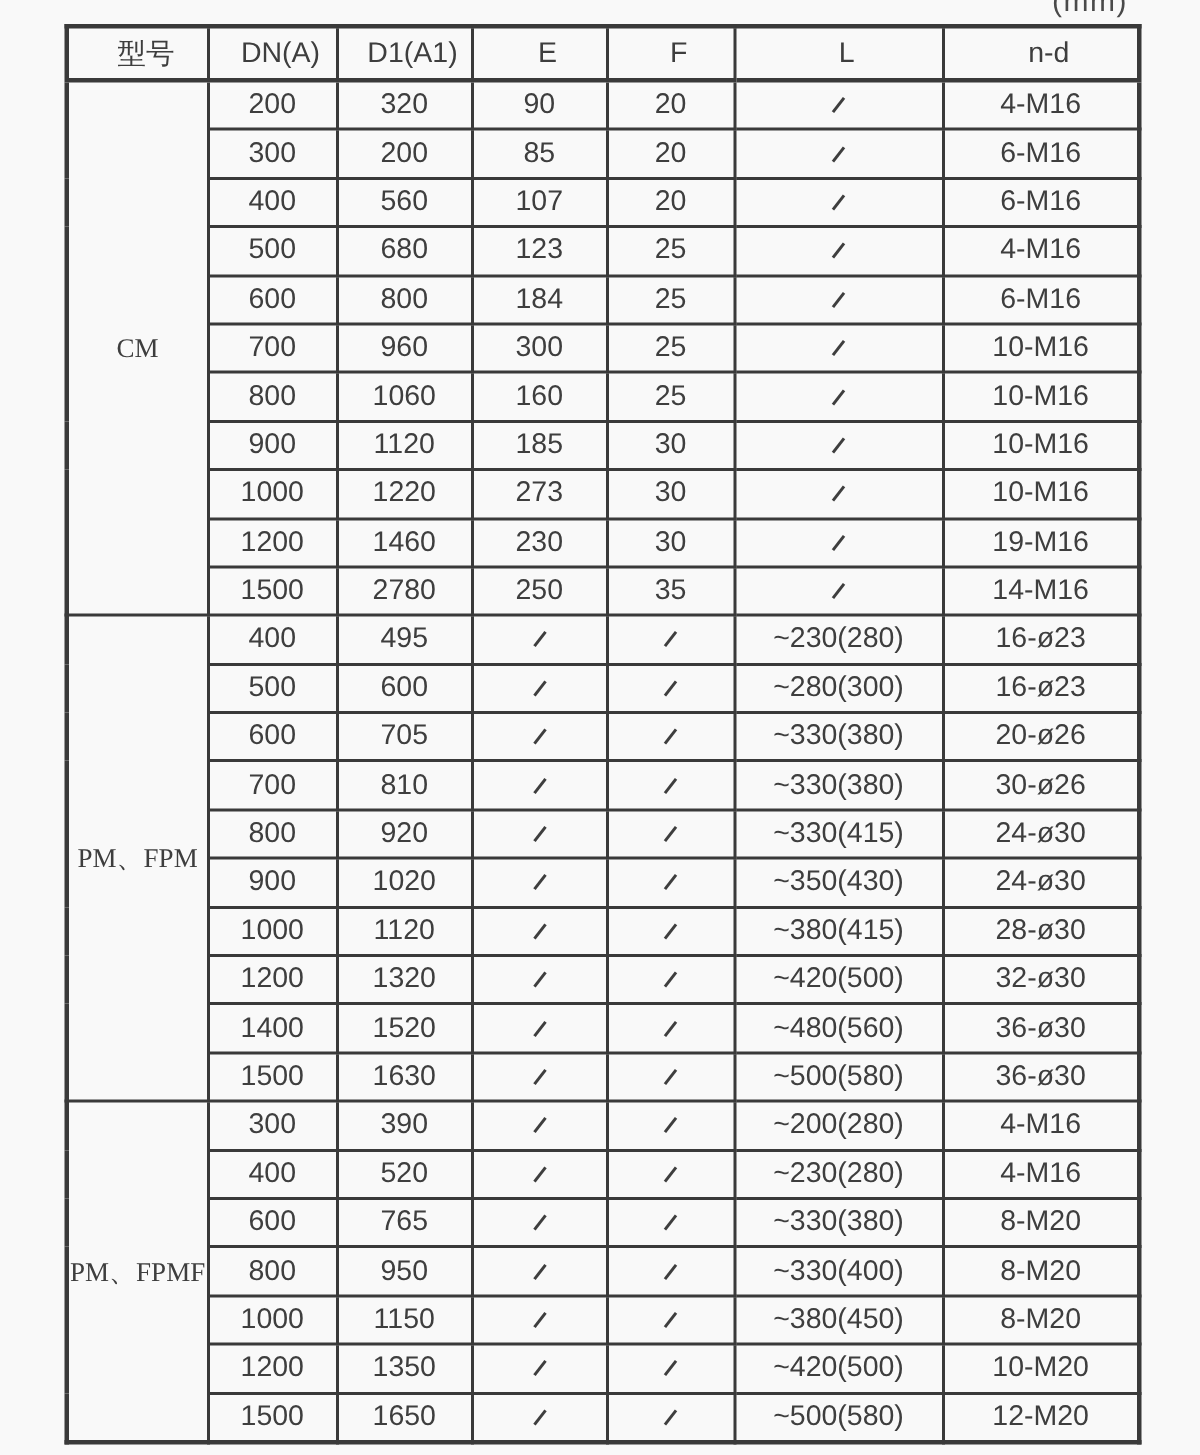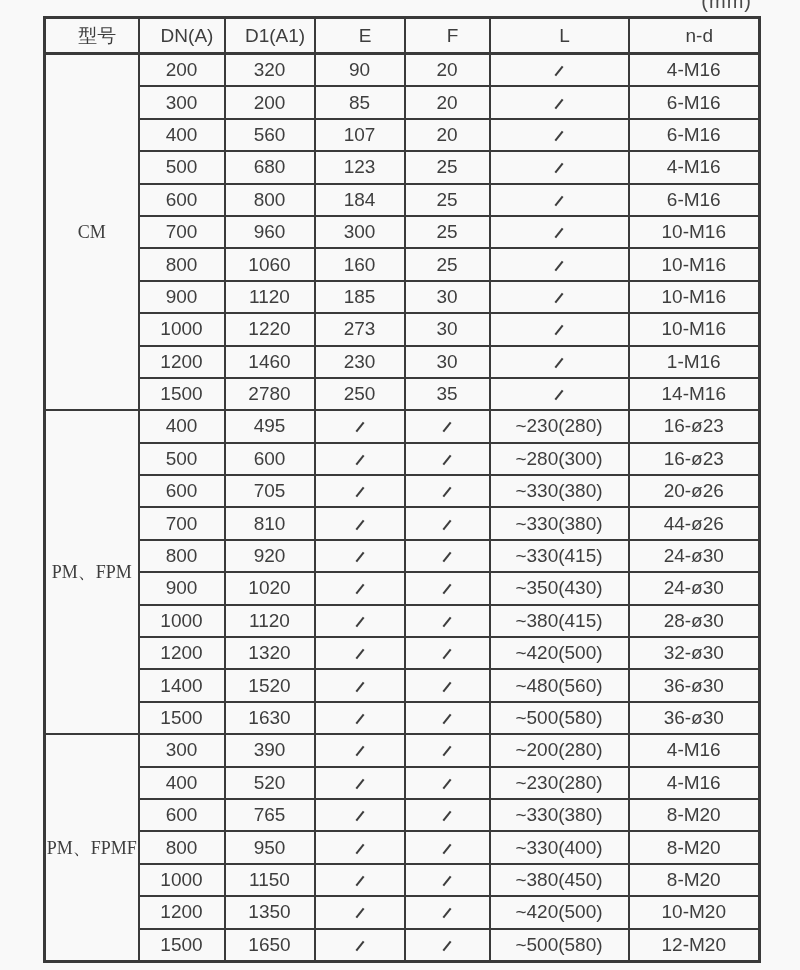--- a/index.html
+++ b/index.html
@@ -165,21 +165,21 @@
         <td>30</td>
         <td><span class="slash-mark"></span></td>
         <td>10-M16</td>
       </tr>
       <tr>
         <td>1200</td>
         <td>1460</td>
         <td>230</td>
         <td>30</td>
         <td><span class="slash-mark"></span></td>
-        <td>1-M16</td>
+        <td>19-M16</td>
       </tr>
       <tr>
         <td>1500</td>
         <td>2780</td>
         <td>250</td>
         <td>35</td>
         <td><span class="slash-mark"></span></td>
         <td>14-M16</td>
       </tr>
       <tr>
@@ -206,21 +206,21 @@
         <td><span class="slash-mark"></span></td>
         <td>~330(380)</td>
         <td>20-ø26</td>
       </tr>
       <tr>
         <td>700</td>
         <td>810</td>
         <td><span class="slash-mark"></span></td>
         <td><span class="slash-mark"></span></td>
         <td>~330(380)</td>
-        <td>44-ø26</td>
+        <td>30-ø26</td>
       </tr>
       <tr>
         <td>800</td>
         <td>920</td>
         <td><span class="slash-mark"></span></td>
         <td><span class="slash-mark"></span></td>
         <td>~330(415)</td>
         <td>24-ø30</td>
       </tr>
       <tr>

